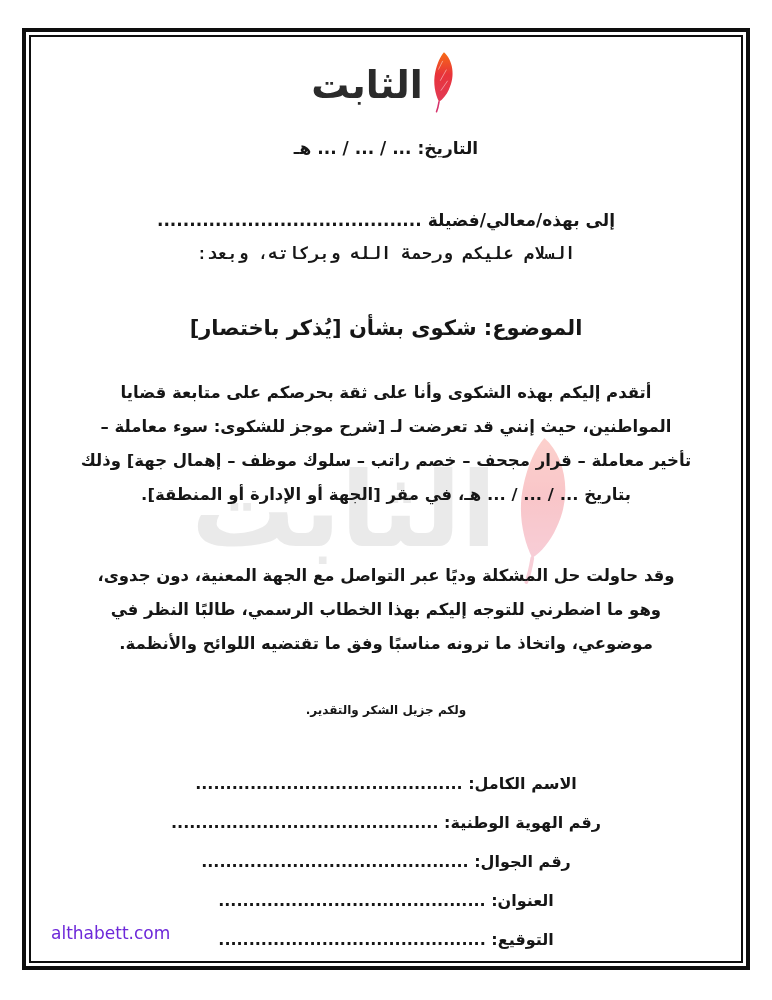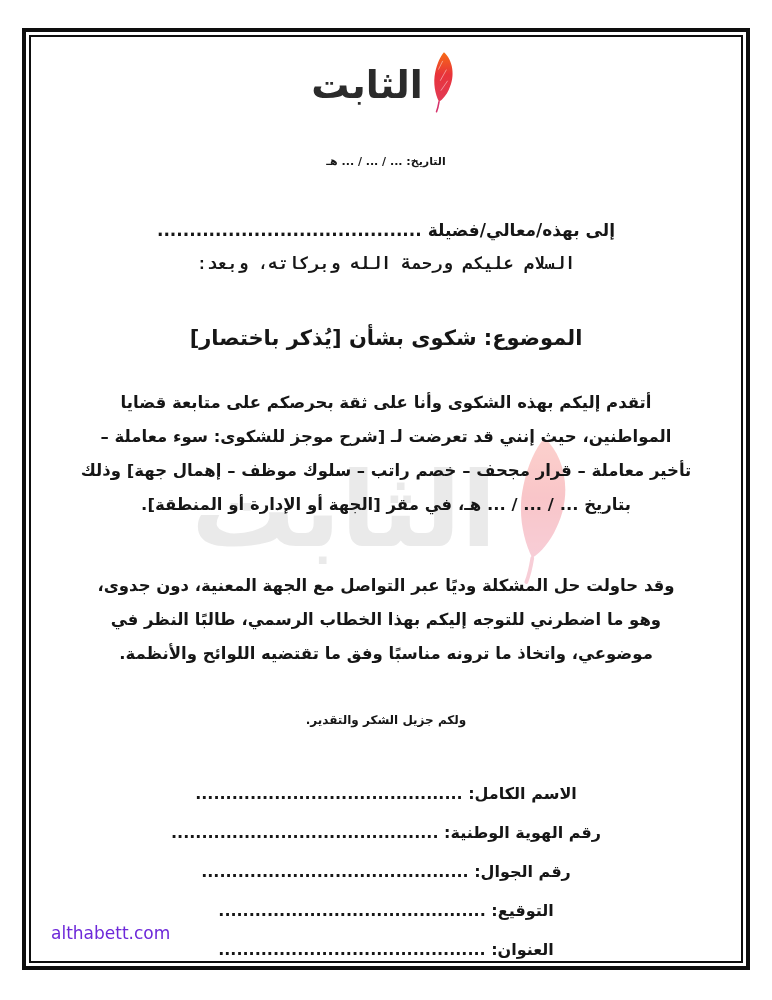--- a/index.html
+++ b/index.html
@@ -34,21 +34,21 @@
     display:flex;align-items:center;direction:rtl;pointer-events:none;
   }
   .wm-feather{width:96px;height:150px;opacity:0.38;margin-left:-12px;}
   .wm-text{
     font-size:104px;font-weight:bold;color:#3a3a3a;opacity:0.10;
     line-height:1;letter-spacing:-3px;
   }
 
   
   .doc{direction:rtl;text-align:center;position:relative;}
-  .date-line{margin-top:36px;font-size:11px;font-weight:bold;}
+  .date-line{margin-top:19px;font-size:17px;font-weight:bold;}
   .to-line{margin-top:52px;font-size:17px;font-weight:bold;}
   .greeting-line{margin-top:13px;font-size:17px;font-weight:bold;font-family:Liberation Mono, monospace;}
   .subject-line{margin-top:52px;font-size:21px;font-weight:bold;}
   .para{
     width:614px;margin:36px auto 0;font-size:16.5px;font-weight:bold;
     line-height:2.06;
   }
   .para-2{margin-top:47px;}
   .closing-line{margin-top:42px;font-size:12px;font-weight:bold;}
   .fields{margin-top:56px;}
@@ -122,25 +122,25 @@
         </div>
         <div class="field-row">
           <span>رقم الهوية الوطنية:</span>
           <span class="dots">............................................</span>
         </div>
         <div class="field-row">
           <span>رقم الجوال:</span>
           <span class="dots">............................................</span>
         </div>
         <div class="field-row">
-          <span>التوقيع:</span>
+          <span>العنوان:</span>
           <span class="dots">............................................</span>
         </div>
         <div class="field-row">
-          <span>العنوان:</span>
+          <span>التوقيع:</span>
           <span class="dots">............................................</span>
         </div>
       </div>
     </div>
 
     <div class="footer">althabett.com</div>
 
   </div>
 </div>
 

